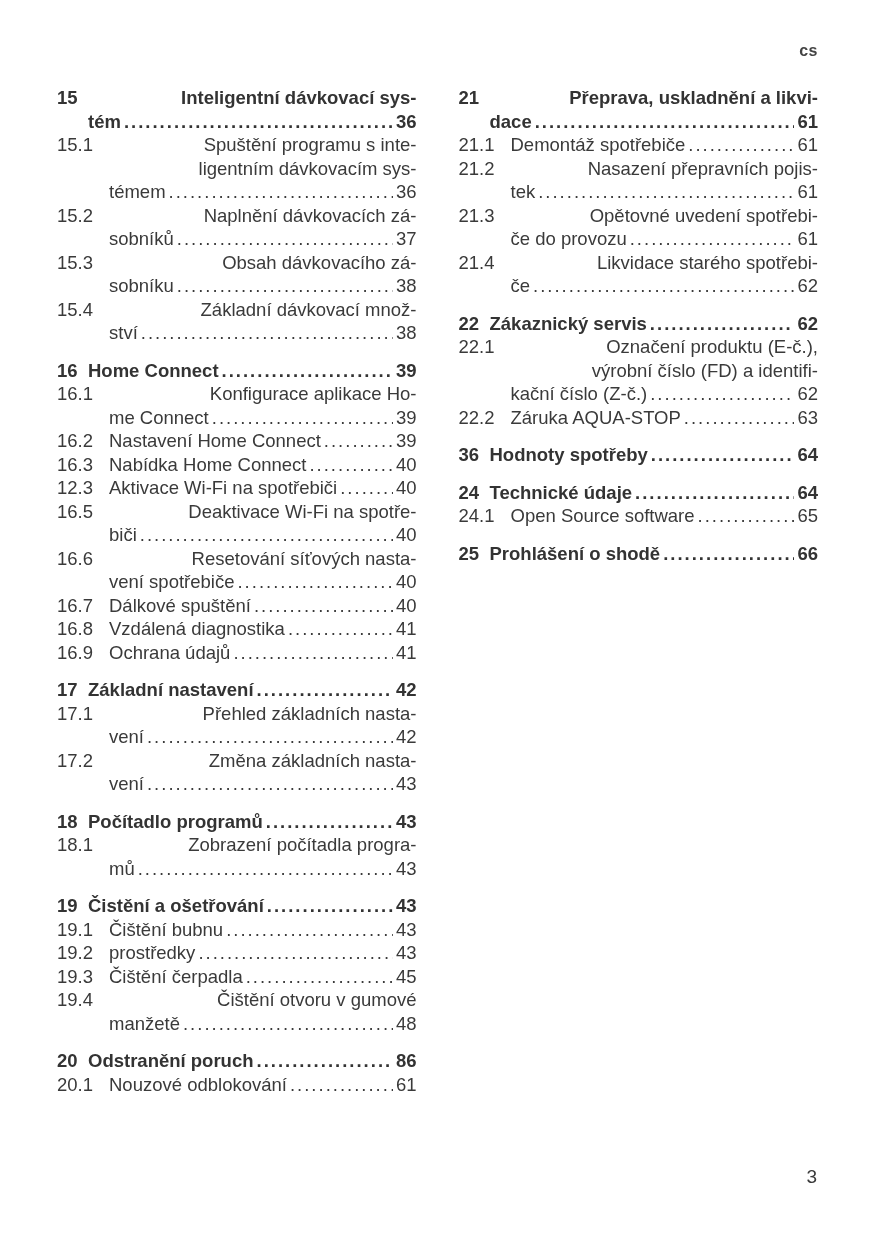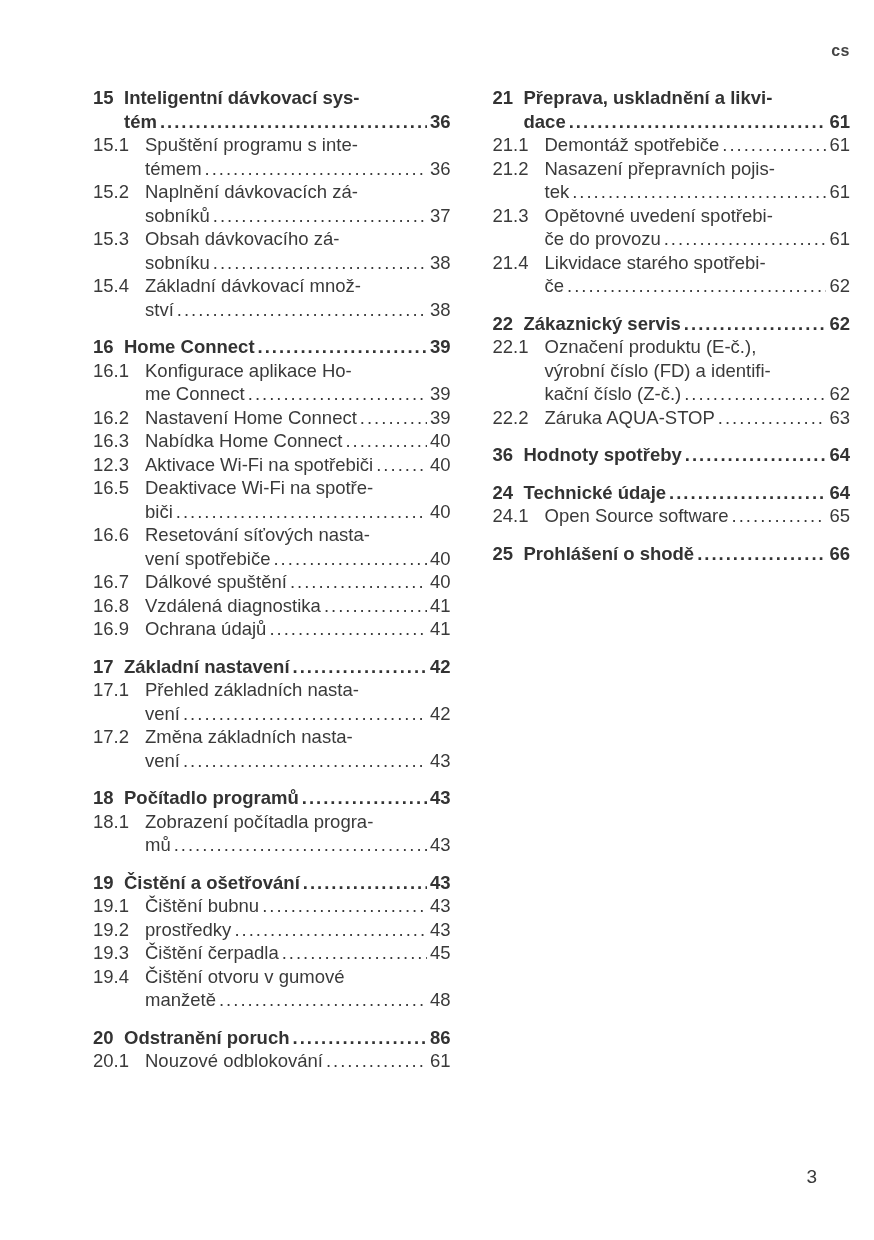--- a/index.html
+++ b/index.html
@@ -4,30 +4,30 @@
 <style>
   * { margin: 0; padding: 0; box-sizing: border-box; }
   html, body { width: 874px; height: 1240px; }
   body {
     background: #ffffff;
     font-family: "Liberation Sans", "DejaVu Sans", sans-serif;
     color: #3a3a3a;
     position: relative;
     overflow: hidden;
   }
-  .page { padding: 42px 24px 0 57px; margin-left: 36px; }
+  .page { padding: 42px 56px 0 57px; }
   .lang {
     text-align: right;
     font-weight: bold;
     font-size: 16px;
     letter-spacing: 0.5px;
     color: #444;
     margin-bottom: 26px;
   }
-  .columns { display: flex; gap: 42px; align-items: flex-start; }
+  .columns { display: flex; gap: 42px; align-items: flex-start; text-align: right; }
   .col { flex: 1; min-width: 0; }
   .toc-entry {
     position: relative;
     font-size: 18.5px;
     line-height: 23.5px;
   }
   .toc-entry.chapter { font-weight: bold; margin-top: 14px; color: #333; }
   .col .toc-entry:first-child { margin-top: 0; }
   .toc-num { position: absolute; left: 0; top: 0; white-space: nowrap; }
   .toc-entry.chapter .toc-lines { padding-left: 31px; }
@@ -71,20 +71,21 @@
               <span class="toc-text">tém</span>
               <span class="toc-dots"></span>
               <span class="toc-page">36</span>
             </div>
           </div>
         </div>
         <div class="toc-entry sub">
           <span class="toc-num">15.1</span>
           <div class="toc-lines">
             <div class="toc-line">Spuštění programu s inte-</div>
+            <div class="toc-line">ligentním dávkovacím sys-</div>
             <div class="toc-line last">
               <span class="toc-text">témem</span>
               <span class="toc-dots"></span>
               <span class="toc-page">36</span>
             </div>
           </div>
         </div>
         <div class="toc-entry sub">
           <span class="toc-num">15.2</span>
           <div class="toc-lines">

